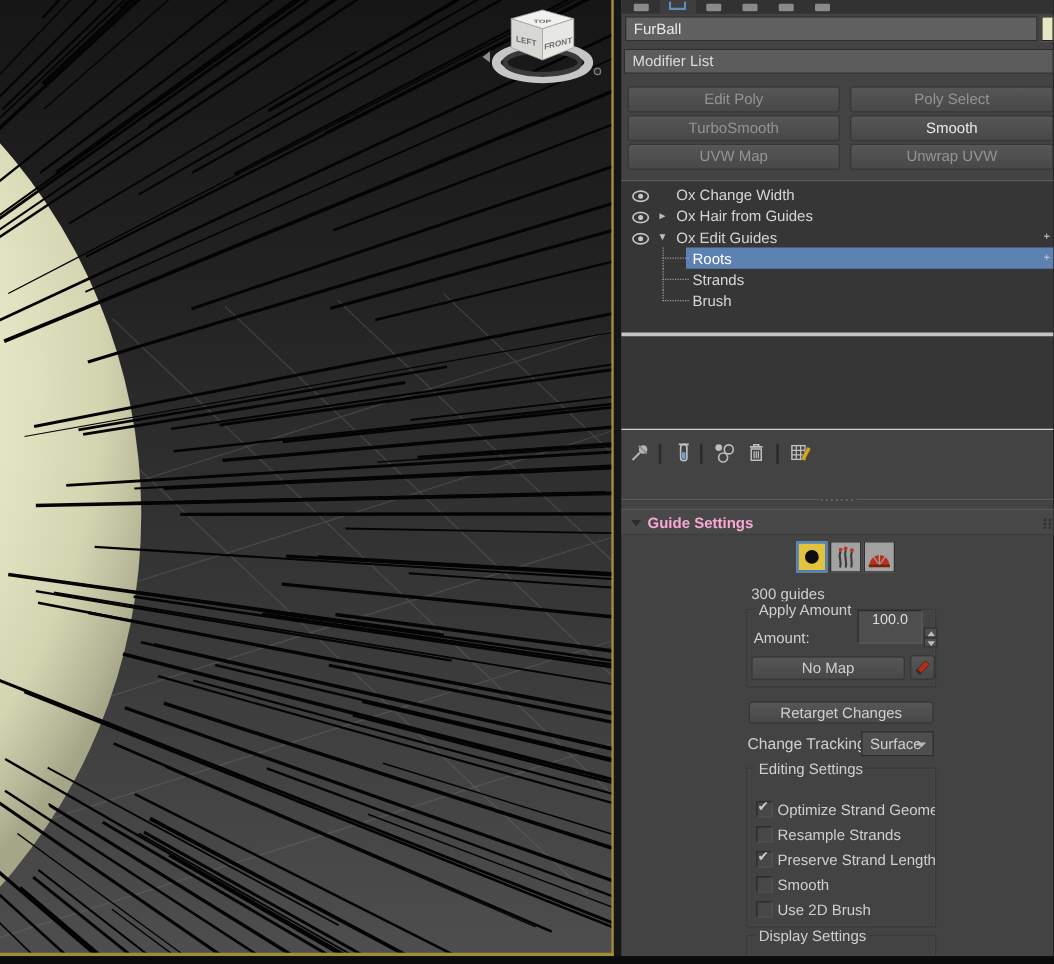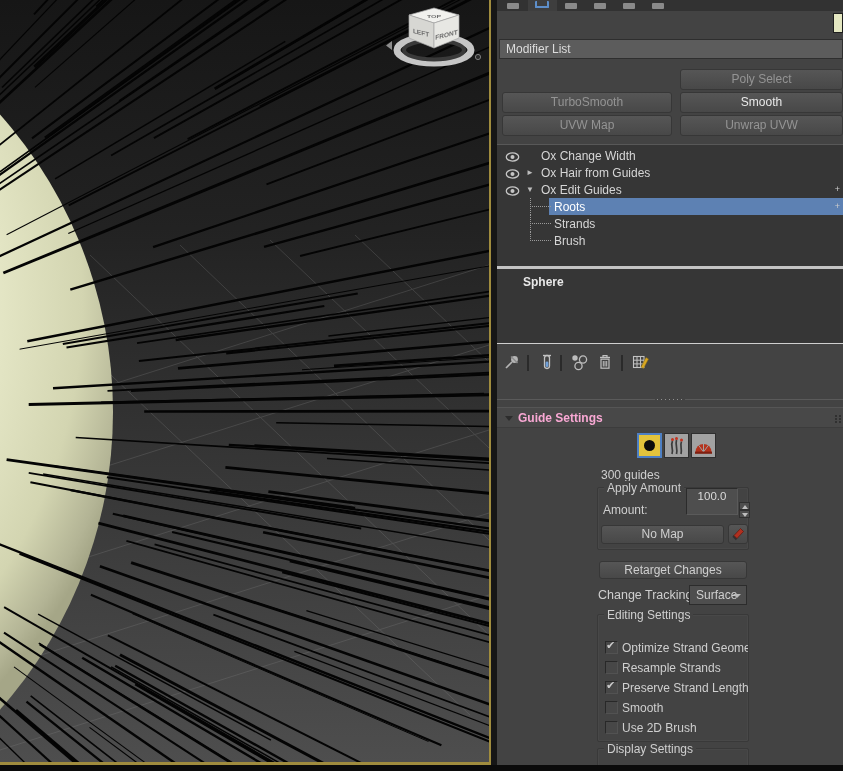--- a/index.html
+++ b/index.html
@@ -281,24 +281,26 @@
           <span class="stub"></span>
         </div>
       <div class="tab" style="left:118px">
           <span class="stub"></span>
         </div>
       <div class="tab" style="left:147px">
           <span class="stub"></span>
         </div>
     </div>
 
+    <div class="namefield">FurBall</div>
     <div class="colorswatch"></div>
 
     <div class="modlist">Modifier List</div>
 
+    <div class="btn" style="left:5px;top:69px;width:170px;height:21px;line-height:19px">Edit Poly</div>
     <div class="btn" style="left:183px;top:69px;width:163px;height:21px;line-height:19px">Poly Select</div>
     <div class="btn" style="left:5px;top:92px;width:170px;height:21px;line-height:19px">TurboSmooth</div>
     <div class="btn lit" style="left:183px;top:92px;width:163px;height:21px;line-height:19px">Smooth</div>
     <div class="btn" style="left:183px;top:115px;width:163px;height:21px;line-height:19px">Unwrap UVW</div>
     <div class="btn" style="left:5px;top:115px;width:170px;height:21px;line-height:19px">UVW Map</div>
 
     <div class="stack">
       <div class="srow" style="top:2px">
         <span class="eye"><svg width="15" height="10">
               <ellipse cx="7.5" cy="5" rx="6.2" ry="4.1" fill="none" stroke="#c6c6c6" stroke-width="1.3"></ellipse>
@@ -333,23 +335,20 @@
         <span class="treev"></span>
         <span class="treeh"></span>
         <span class="lbl">Strands</span>
       </div>
       <div class="srow child lastchild" style="top:87px">
         <span class="treev"></span>
         <span class="treeh"></span>
         <span class="lbl">Brush</span>
       </div>
       <div class="stacksep"></div>
-      <div class="srow sphere" style="top:128px">
-        <span class="lbl">Sphere</span>
-      </div>
     </div>
 
     <div class="tools">
       <span class="tico" style="left:6px">
         <svg width="18" height="18">
             <line x1="3" y1="15" x2="9" y2="9" stroke="#b5b5b5" stroke-width="1.6"></line>
             <circle cx="11.5" cy="6.5" r="3.4" fill="#b5b5b5"></circle>
             <line x1="8" y1="3.5" x2="14.5" y2="10" stroke="#8d8d8d" stroke-width="1.4"></line>
           </svg>
       </span>

